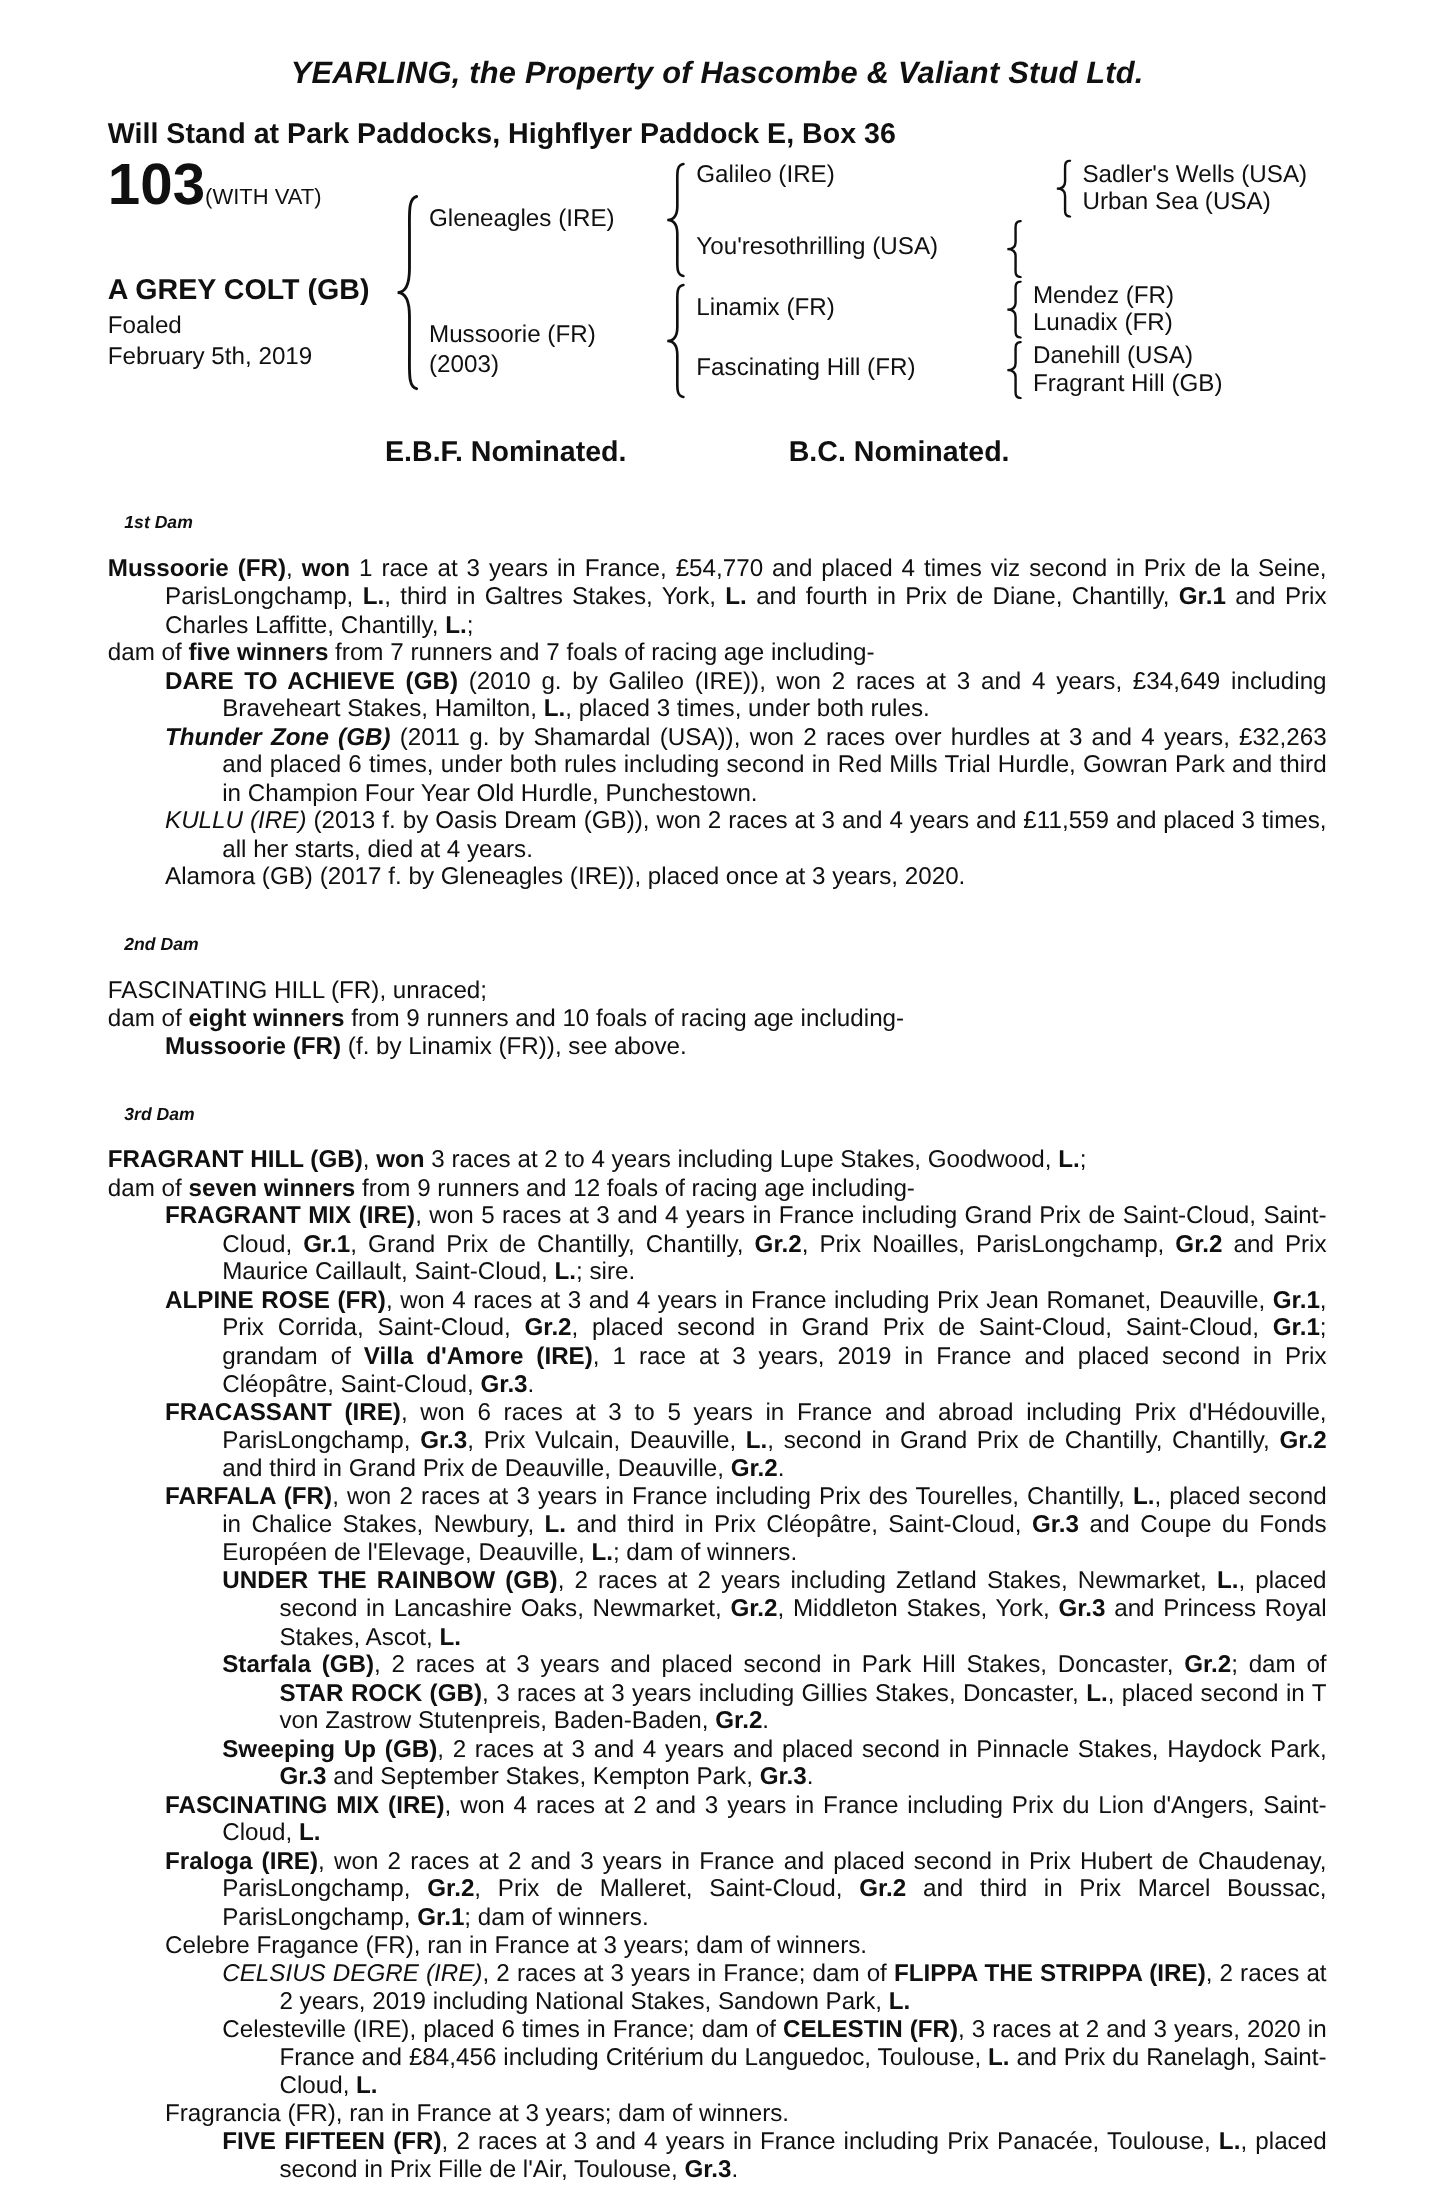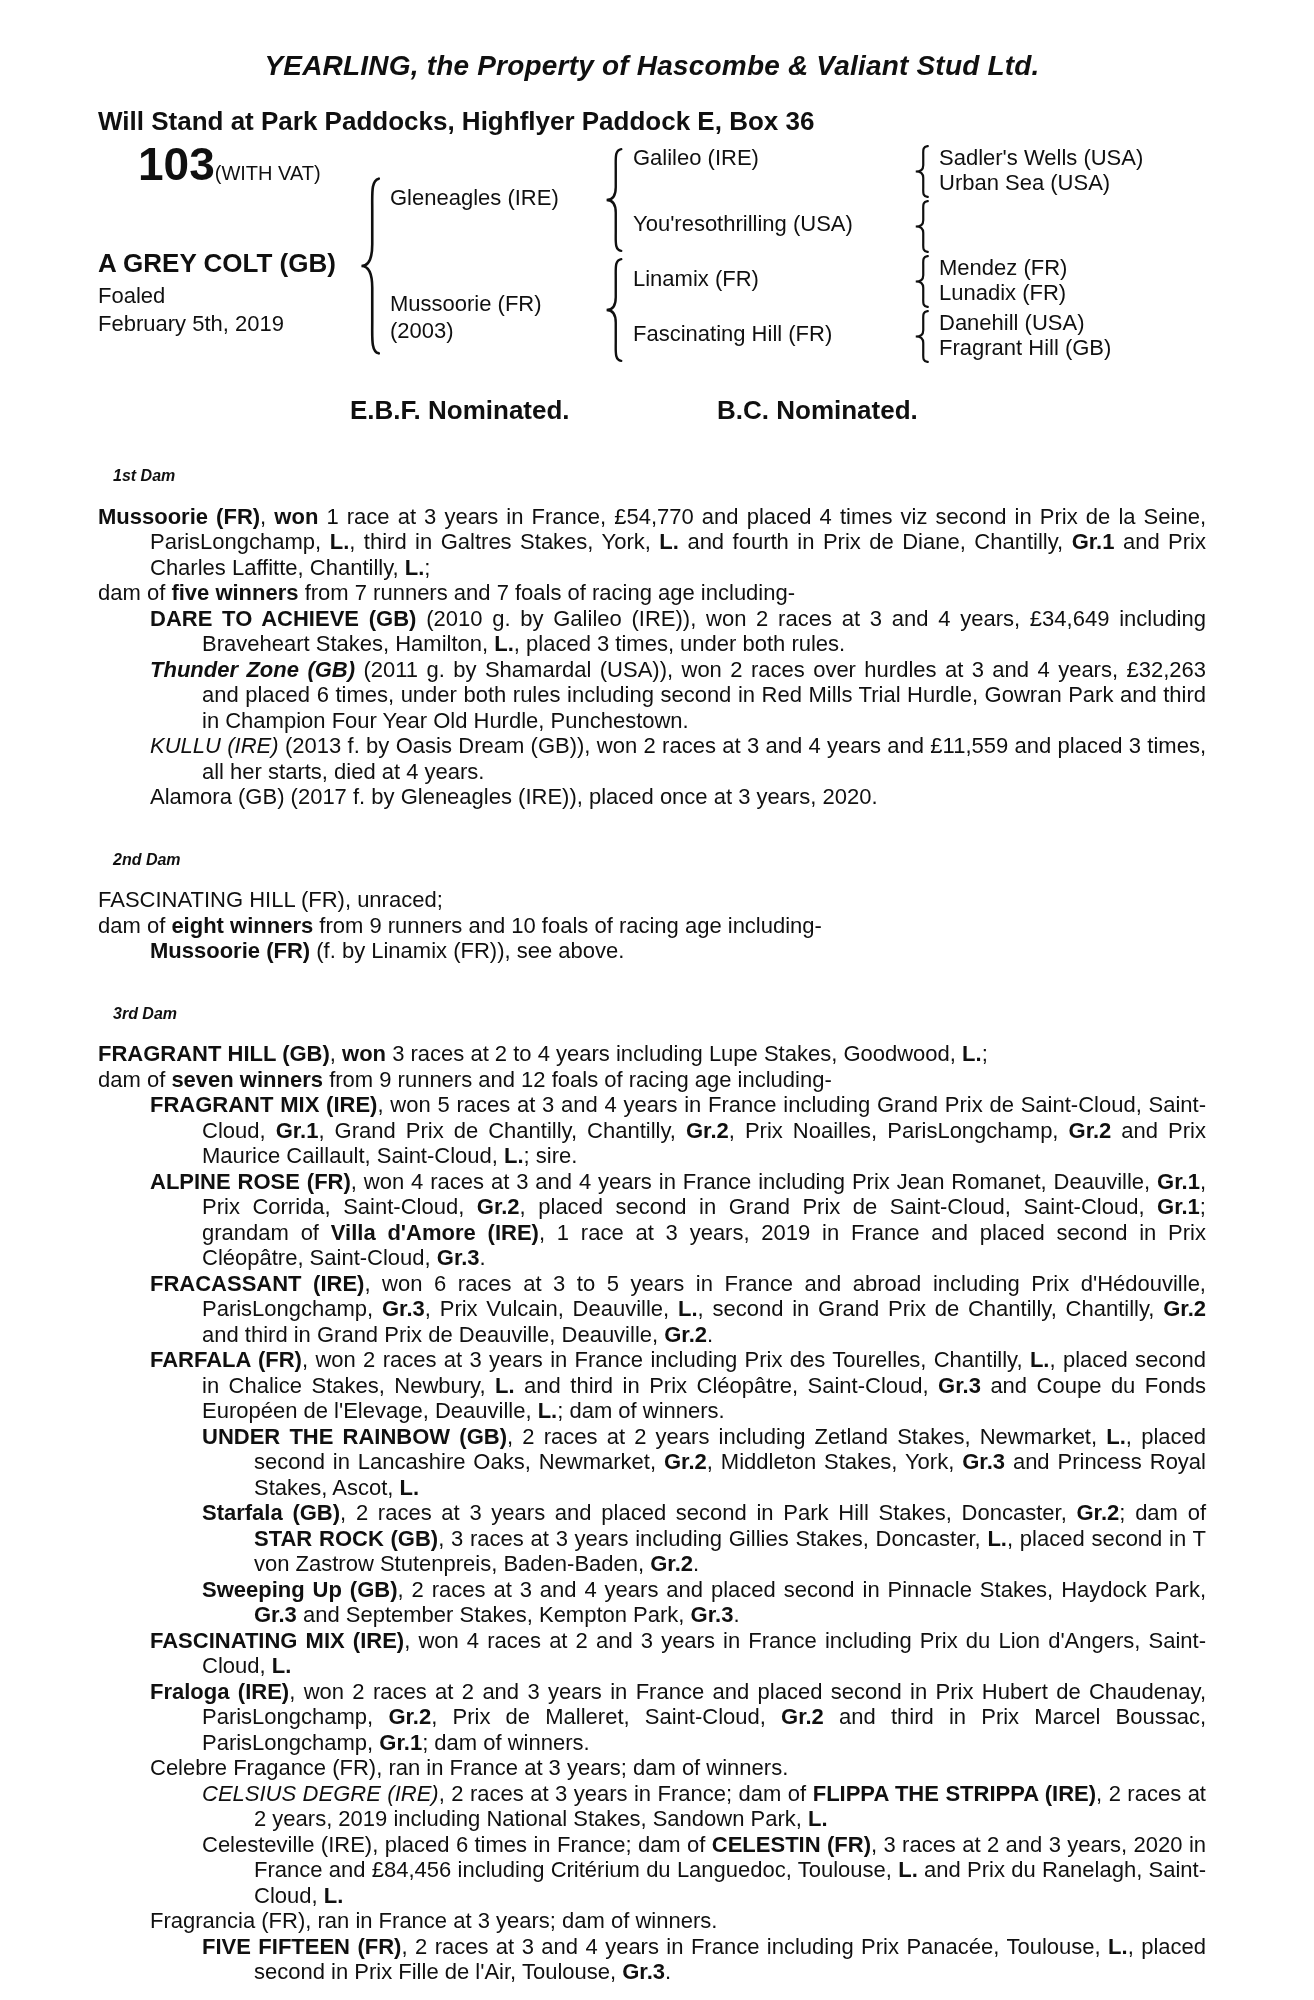--- a/index.html
+++ b/index.html
@@ -8,34 +8,34 @@
     font-family:"Liberation Sans","DejaVu Sans",sans-serif;
     overflow:hidden;
   }
   .page{padding:50px 108px 0 98px;}
   .title{font-style:italic;font-size:28px;font-weight:bold;text-align:center;margin:0 0 24px 0;letter-spacing:.2px;}
   .stand{font-weight:bold;font-size:26px;margin:0 0 4px 0;}
   
   .pedigree{position:relative;height:226px;margin-top:8px;font-size:22px;line-height:25px;}
   .abs{position:absolute;white-space:nowrap;}
   .lot-line{left:0;top:-4px;}
-  .lot{font-size:46px;font-weight:bold;line-height:1;display:inline-block;vertical-align:baseline;margin-left:40px;}
+  .lot{font-size:53px;font-weight:bold;line-height:1;display:inline-block;vertical-align:baseline;}
   .vat{font-size:20px;margin-left:0;}
   .colt{left:0;top:106px;font-weight:bold;font-size:26px;}
   .foaled{left:0;top:138px;}
   .foaldate{left:0;top:166px;}
   .g1-sire{left:292px;top:40px;}
   .g1-dam{left:292px;top:146px;}
   .g1-dam-year{left:292px;top:173px;}
   .g2-0{left:535px;top:0;}
   .g2-1{left:535px;top:66px;}
   .g2-2{left:535px;top:121px;}
   .g2-3{left:535px;top:176px;}
   .g3{left:841px;}
-  .g3-0{top:0px;} .g3-1{top:55px;} .g3-2{top:110px;} .g3-3{top:165px;}
+  .g3-0{top:0px;margin-left:45px;} .g3-1{top:55px;} .g3-2{top:110px;} .g3-3{top:165px;}
   .brace{position:absolute;}
   .brace svg{display:block;width:100%;height:100%;}
   .br-main{left:258px;top:30px;width:26px;height:182px;}
   .br-s{left:504px;top:2px;width:22px;height:106px;}
   .br-d{left:504px;top:112px;width:22px;height:106px;}
   .br-g{left:814px;width:18px;height:53px;}
   
   .noms{position:relative;height:32px;margin-top:24px;font-weight:bold;font-size:26px;}
   .nom-ebf{left:252px;top:0;}
   .nom-bc{left:619px;top:0;}

